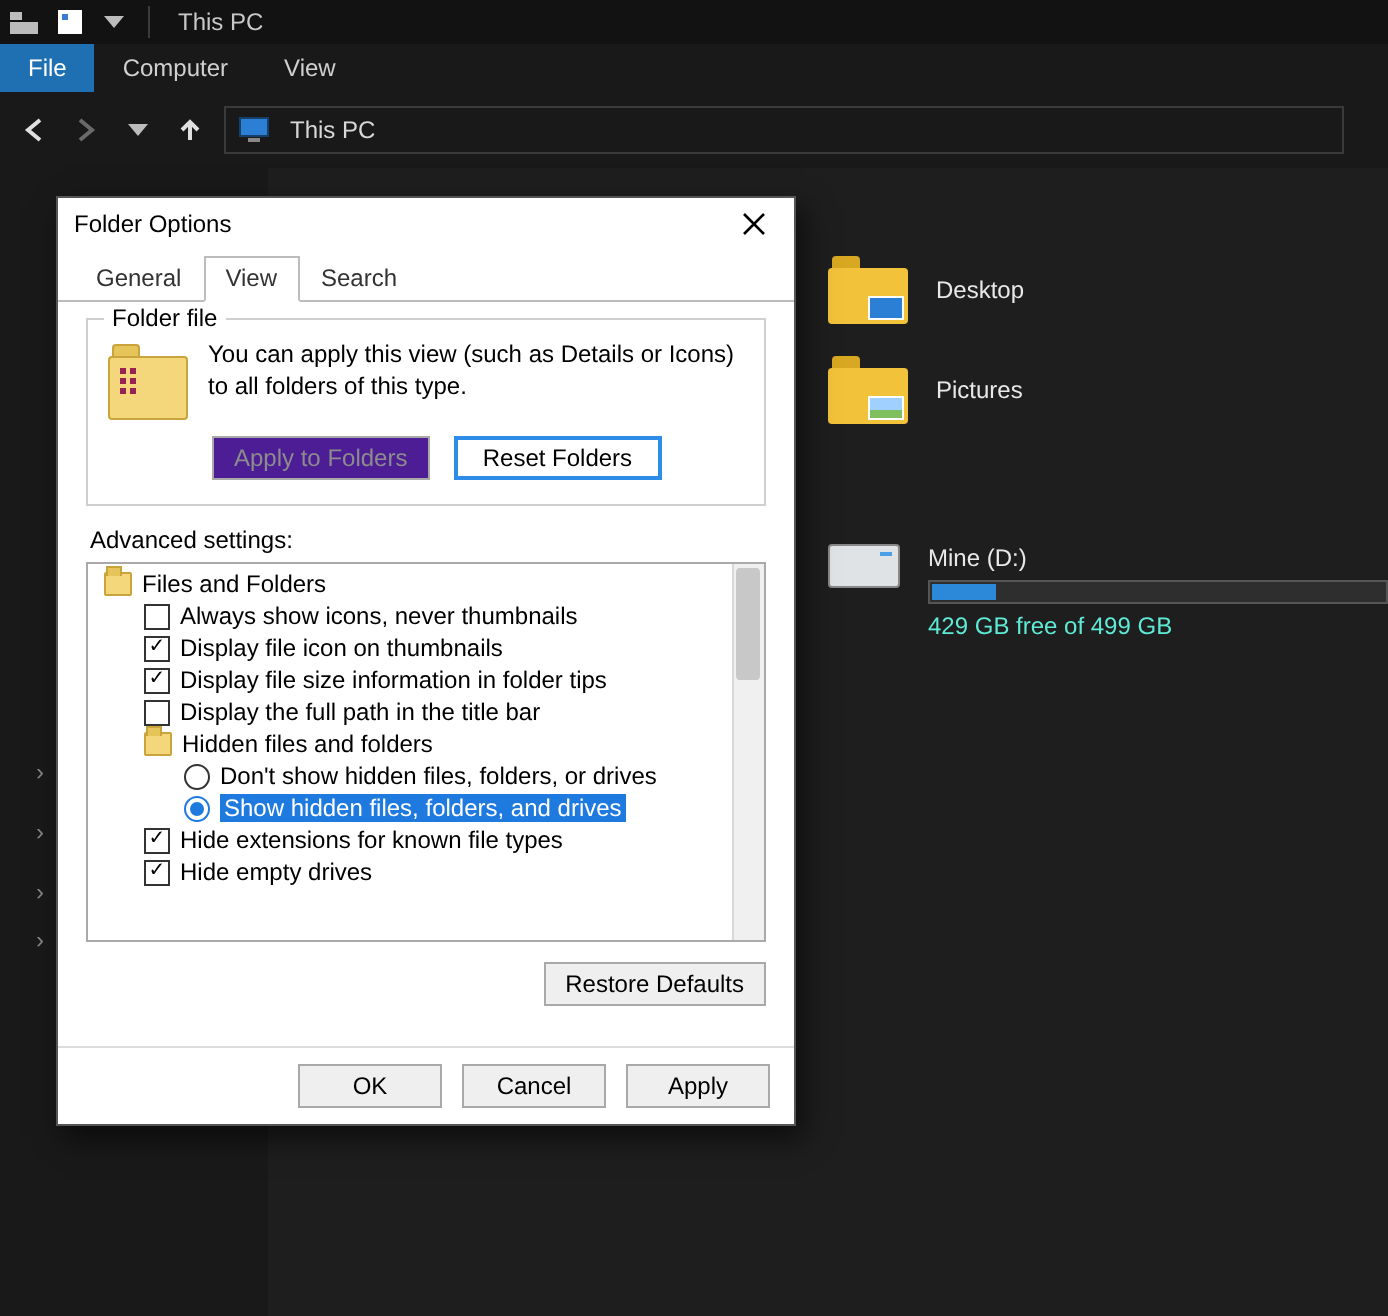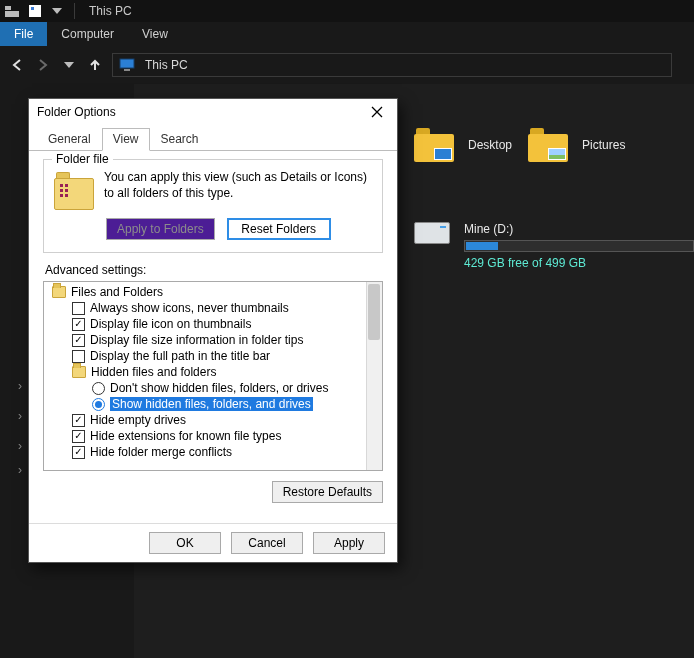--- a/index.html
+++ b/index.html
@@ -22,21 +22,21 @@
   .addrbox .pcicon { width:16px; height:16px; margin-right:6px; }
   .addrbox .crumb { padding: 0 4px; }
 
   .shell-body { display:flex; height: calc(658px - 22px - 24px - 38px); }
   .sidebar { width: 165px; background:#191919; color:#d8d8d8; padding-top: 290px; }
   .sidebar .row { display:flex; align-items:center; gap:6px; padding: 4px 8px 4px 18px; }
   .sidebar .row .caret { width:10px; color:#888; }
   .sidebar .row .ic { width:16px; height:16px; display:flex; align-items:center; justify-content:center; }
 
   .content { flex:1; background:#1e1e1e; color:#e8e8e8; padding: 14px 0 0 0; position:relative; }
-  .tiles { display:flex; flex-direction:row; gap:16px; padding: 30px 0 0 280px; }
+  .tiles { display:flex; flex-direction:column; gap:16px; padding: 30px 0 0 280px; }
   .tile { display:flex; align-items:center; gap:14px; }
   .foldericon { width: 40px; height: 34px; position:relative; }
   .foldericon .body { position:absolute; inset:0; background:#f3c23b; border-radius:2px; top:6px;}
   .foldericon .tab { position:absolute; width:14px; height:8px; background:#d8a822; border-radius:2px 2px 0 0; top:0; left:2px;}
   .tile .label { color:#e8e8e8; }
   .drive { display:flex; gap:14px; align-items:flex-start; padding-left:280px; margin-top:60px;}
   .driveicon { width:36px; height:22px; background:#dfe3e6; border-radius:2px; border:1px solid #888; position:relative; }
   .driveicon::after{content:"";position:absolute; right:3px; top:3px; width:6px;height:2px;background:#49a0e8;}
   .drive .meta { display:flex; flex-direction:column; gap:4px; width: 230px;}
   .drive .bar { height:12px; background:#2e2e2e; border:1px solid #555; position:relative; }
@@ -300,29 +300,25 @@
         <div class="node lvl3">
           <span class="radio"></span>
           <span class="txt">Don't show hidden files, folders, or drives</span>
         </div>
         <div class="node lvl3 selrow">
           <span class="radio on sel"></span>
           <span class="txt">Show hidden files, folders, and drives</span>
         </div>
         <div class="node lvl2">
           <span class="check on"></span>
+          <span class="txt">Hide extensions for known file types</span>
+        </div>
+        <div class="node lvl2">
+          <span class="check on"></span>
           <span class="txt">Hide empty drives</span>
-        </div>
-        <div class="node lvl2">
-          <span class="check on"></span>
-          <span class="txt">Hide extensions for known file types</span>
-        </div>
-        <div class="node lvl2">
-          <span class="check on"></span>
-          <span class="txt">Hide folder merge conflicts</span>
         </div>
       </div>
       <div class="scrollbar">
           <div class="thumb"></div>
         </div>
     </div>
 
     <div class="restore-row">
       <div class="dlg-btn">Restore Defaults</div>
     </div>

